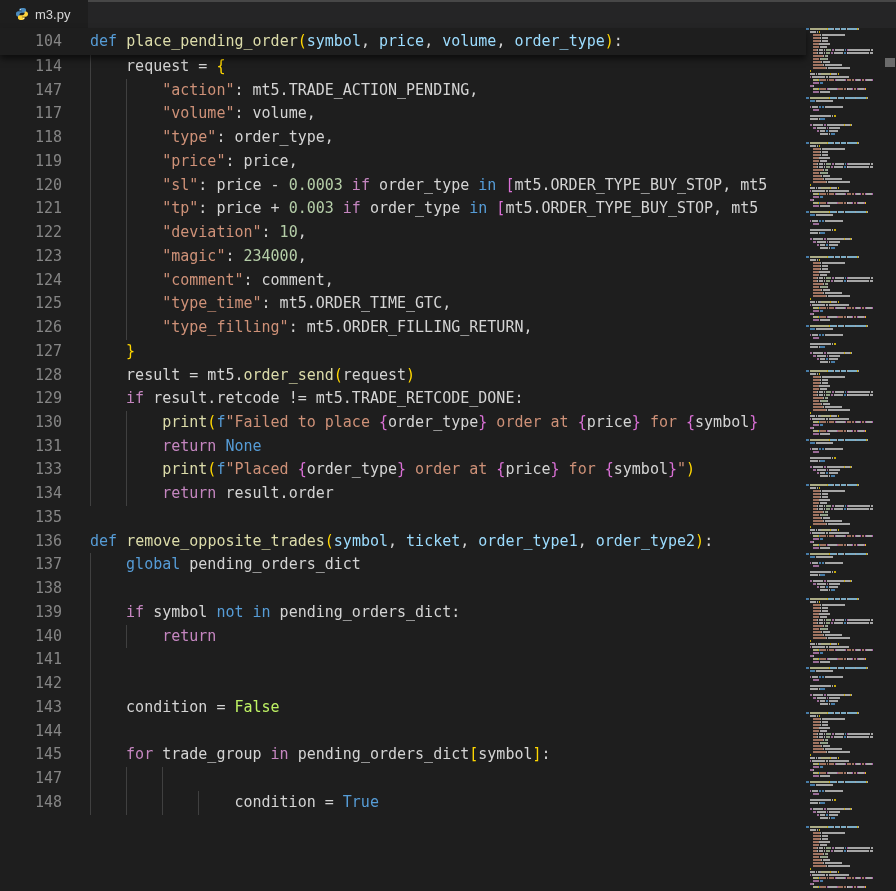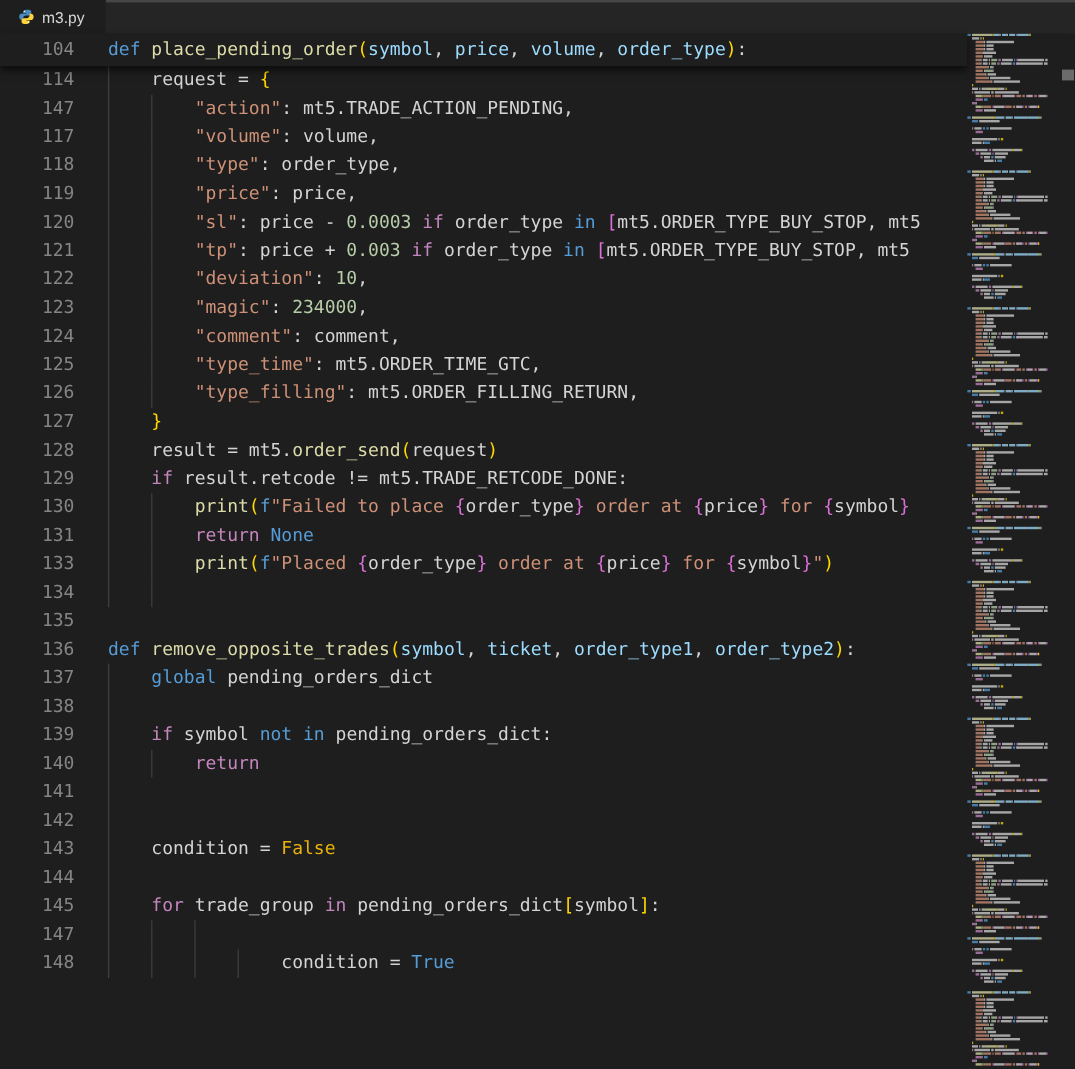--- a/index.html
+++ b/index.html
@@ -160,20 +160,21 @@
       <div class="row">
         <span class="ln" style="color: rgb(133, 133, 133);">133</span>
         <span class="guide" style="left: 90px; background: rgb(64, 64, 64);"></span>
         <span class="guide" style="left: 126.108px; background: rgb(64, 64, 64);"></span>
         <span class="txt" style="left: 162.216px;"><span class="tok" style="color: rgb(220, 220, 170);">print</span><span class="tok" style="color: rgb(255, 215, 0);">(</span><span class="tok" style="color: rgb(86, 156, 214);">f</span><span class="tok" style="color: rgb(206, 145, 120);">"Placed </span><span class="tok" style="color: rgb(218, 112, 214);">{</span><span class="tok" style="color: rgb(212, 212, 212);">order_type</span><span class="tok" style="color: rgb(218, 112, 214);">}</span><span class="tok" style="color: rgb(206, 145, 120);"> order at </span><span class="tok" style="color: rgb(218, 112, 214);">{</span><span class="tok" style="color: rgb(212, 212, 212);">price</span><span class="tok" style="color: rgb(218, 112, 214);">}</span><span class="tok" style="color: rgb(206, 145, 120);"> for </span><span class="tok" style="color: rgb(218, 112, 214);">{</span><span class="tok" style="color: rgb(212, 212, 212);">symbol</span><span class="tok" style="color: rgb(218, 112, 214);">}</span><span class="tok" style="color: rgb(206, 145, 120);">"</span><span class="tok" style="color: rgb(255, 215, 0);">)</span></span>
       </div>
       <div class="row">
         <span class="ln" style="color: rgb(133, 133, 133);">134</span>
         <span class="guide" style="left: 90px; background: rgb(64, 64, 64);"></span>
         <span class="guide" style="left: 126.108px; background: rgb(64, 64, 64);"></span>
+        <span class="txt" style="left: 162.216px;"><span class="tok" style="color: rgb(197, 134, 192);">return</span><span class="tok" style="color: rgb(212, 212, 212);"> result.order</span></span>
       </div>
       <div class="row">
         <span class="ln" style="color: rgb(133, 133, 133);">135</span>
         <span class="txt" style="left: 90px;"></span>
       </div>
       <div class="row">
         <span class="ln" style="color: rgb(133, 133, 133);">136</span>
         <span class="txt" style="left: 90px;"><span class="tok" style="color: rgb(86, 156, 214);">def</span><span class="tok" style="color: rgb(212, 212, 212);"> </span><span class="tok" style="color: rgb(220, 220, 170);">remove_opposite_trades</span><span class="tok" style="color: rgb(255, 215, 0);">(</span><span class="tok" style="color: rgb(156, 220, 254);">symbol</span><span class="tok" style="color: rgb(212, 212, 212);">, </span><span class="tok" style="color: rgb(156, 220, 254);">ticket</span><span class="tok" style="color: rgb(212, 212, 212);">, </span><span class="tok" style="color: rgb(156, 220, 254);">order_type1</span><span class="tok" style="color: rgb(212, 212, 212);">, </span><span class="tok" style="color: rgb(156, 220, 254);">order_type2</span><span class="tok" style="color: rgb(255, 215, 0);">)</span><span class="tok" style="color: rgb(212, 212, 212);">:</span></span>
       </div>
       <div class="row">
@@ -202,21 +203,21 @@
         <span class="guide" style="left: 90px; background: rgb(64, 64, 64);"></span>
         <span class="txt" style="left: 90px;"></span>
       </div>
       <div class="row">
         <span class="ln" style="color: rgb(133, 133, 133);">142</span>
         <span class="guide" style="left: 90px; background: rgb(64, 64, 64);"></span>
       </div>
       <div class="row">
         <span class="ln" style="color: rgb(133, 133, 133);">143</span>
         <span class="guide" style="left: 90px; background: rgb(64, 64, 64);"></span>
-        <span class="txt" style="left: 126.108px;"><span class="tok" style="color: rgb(212, 212, 212);">condition = </span><span class="tok" style="color: #eab308;">False</span></span>
+        <span class="txt" style="left: 126.108px;"><span class="tok" style="color: rgb(212, 212, 212);">condition = </span><span class="tok" style="color: #bef264;">False</span></span>
       </div>
       <div class="row">
         <span class="ln" style="color: rgb(133, 133, 133);">144</span>
         <span class="guide" style="left: 90px; background: rgb(64, 64, 64);"></span>
         <span class="txt" style="left: 90px;"></span>
       </div>
       <div class="row">
         <span class="ln" style="color: rgb(133, 133, 133);">145</span>
         <span class="guide" style="left: 90px; background: rgb(64, 64, 64);"></span>
         <span class="txt" style="left: 126.108px;"><span class="tok" style="color: rgb(197, 134, 192);">for</span><span class="tok" style="color: rgb(212, 212, 212);"> trade_group </span><span class="tok" style="color: rgb(197, 134, 192);">in</span><span class="tok" style="color: rgb(212, 212, 212);"> pending_orders_dict</span><span class="tok" style="color: rgb(255, 215, 0);">[</span><span class="tok" style="color: rgb(212, 212, 212);">symbol</span><span class="tok" style="color: rgb(255, 215, 0);">]</span><span class="tok" style="color: rgb(212, 212, 212);">:</span></span>

